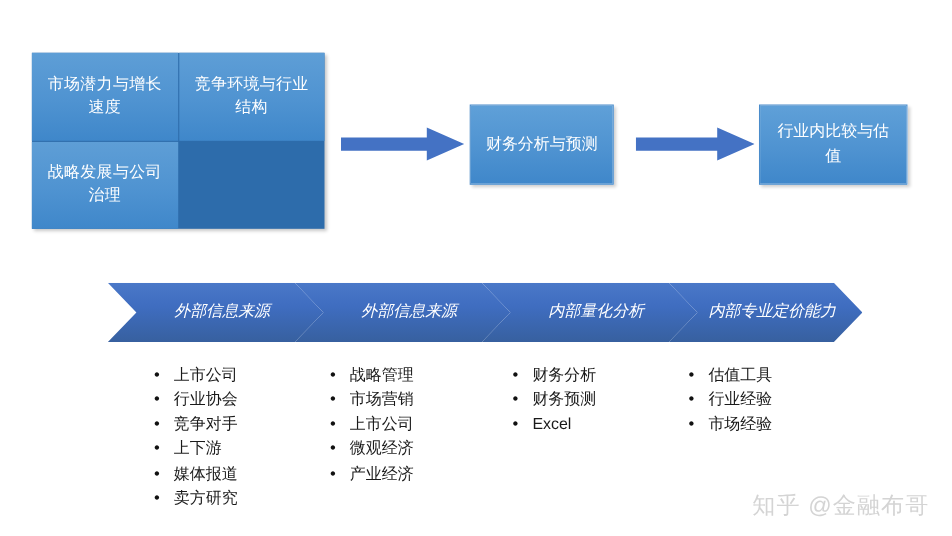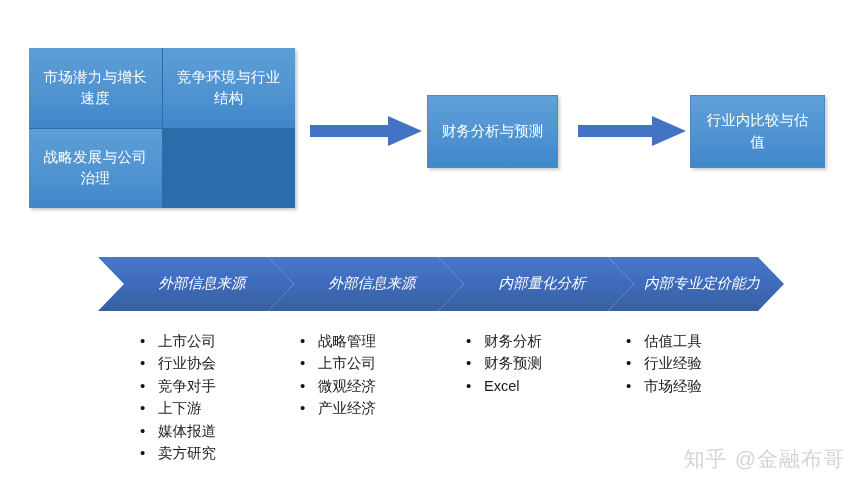--- a/index.html
+++ b/index.html
@@ -215,20 +215,21 @@
     <li>上市公司</li>
     <li>行业协会</li>
     <li>竞争对手</li>
     <li>上下游</li>
     <li>媒体报道</li>
     <li>卖方研究</li>
   </ul>
 
   <ul class="bullets" id="bullets-2">
     <li>战略管理</li>
+    <li>市场营销</li>
     <li>上市公司</li>
     <li>微观经济</li>
     <li>产业经济</li>
   </ul>
 
   <ul class="bullets" id="bullets-3">
     <li>财务分析</li>
     <li>财务预测</li>
     <li>Excel</li>
   </ul>

